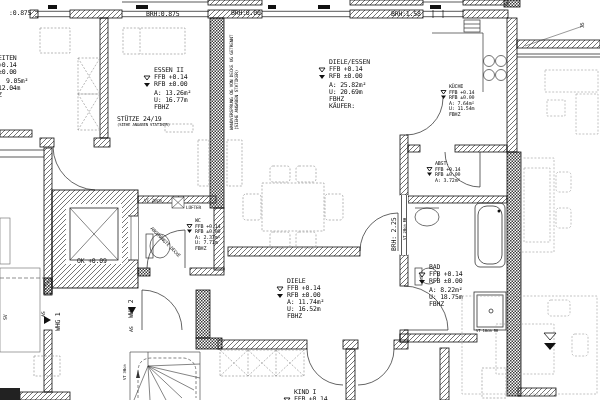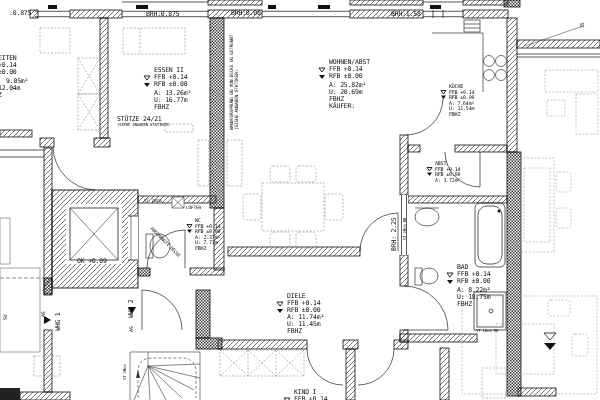--- a/index.html
+++ b/index.html
@@ -295,26 +295,26 @@
           </svg>
         </span>
         <span>RFB ±0.00</span>
       </div>
     <div class="ind gap">A: 13.26m²</div>
     <div class="ind">U: 16.77m</div>
     <div class="ind">FBHZ</div>
   </div>
 
   <div class="lbl" style="left:117px;top:116px">
-    <div>STÜTZE 24/21</div>
+    <div>STÜTZE 24/19</div>
     <div class="s4">(SIEHE ANGABEN STATIKER)</div>
   </div>
 
   <div class="room" style="left:318px;top:59px">
-    <div class="nm">WOHNEN/ABST</div>
+    <div class="nm">DIELE/ESSEN</div>
     <div class="row">
         <span class="ic">
           <svg width="8" height="6">
             <polygon class="po" points="1,1 7,1 4,5"></polygon>
           </svg>
         </span>
         <span>FFB +0.14</span>
       </div>
     <div class="row">
         <span class="ic">
@@ -390,21 +390,21 @@
         <span class="ic">
           <svg width="7" height="5">
             <polygon class="pf" points="1,0.5 6,0.5 3.5,4"></polygon>
           </svg>
         </span>
         <span>RFB ±0.00</span>
       </div>
     <div style="padding-left:9px">A: 3.72m²</div>
   </div>
 
-  <div class="room" style="left:446px;top:264px">
+  <div class="room" style="left:418px;top:264px">
     <div class="nm">BAD</div>
     <div class="row">
         <span class="ic">
           <svg width="8" height="6">
             <polygon class="po" points="1,1 7,1 4,5"></polygon>
           </svg>
         </span>
         <span>FFB +0.14</span>
       </div>
     <div class="row">
@@ -413,40 +413,40 @@
             <polygon class="pf" points="1,1 7,1 4,5"></polygon>
           </svg>
         </span>
         <span>RFB ±0.00</span>
       </div>
     <div class="ind gap">A: 8.22m²</div>
     <div class="ind">U: 18.75m</div>
     <div class="ind">FBHZ</div>
   </div>
 
-  <div class="room" style="left:276px;top:293px">
+  <div class="room" style="left:276px;top:278px">
     <div class="nm">DIELE</div>
     <div class="row">
         <span class="ic">
           <svg width="8" height="6">
             <polygon class="po" points="1,1 7,1 4,5"></polygon>
           </svg>
         </span>
         <span>FFB +0.14</span>
       </div>
     <div class="row">
         <span class="ic">
           <svg width="8" height="6">
             <polygon class="pf" points="1,1 7,1 4,5"></polygon>
           </svg>
         </span>
         <span>RFB ±0.00</span>
       </div>
     <div class="ind">A: 11.74m²</div>
-    <div class="ind">U: 11.45m</div>
+    <div class="ind">U: 16.52m</div>
     <div class="ind">FBHZ</div>
   </div>
 
   <div class="room" style="left:283px;top:389px">
     <div class="nm">KIND I</div>
     <div class="row">
         <span class="ic">
           <svg width="8" height="6">
             <polygon class="po" points="1,1 7,1 4,5"></polygon>
           </svg>

